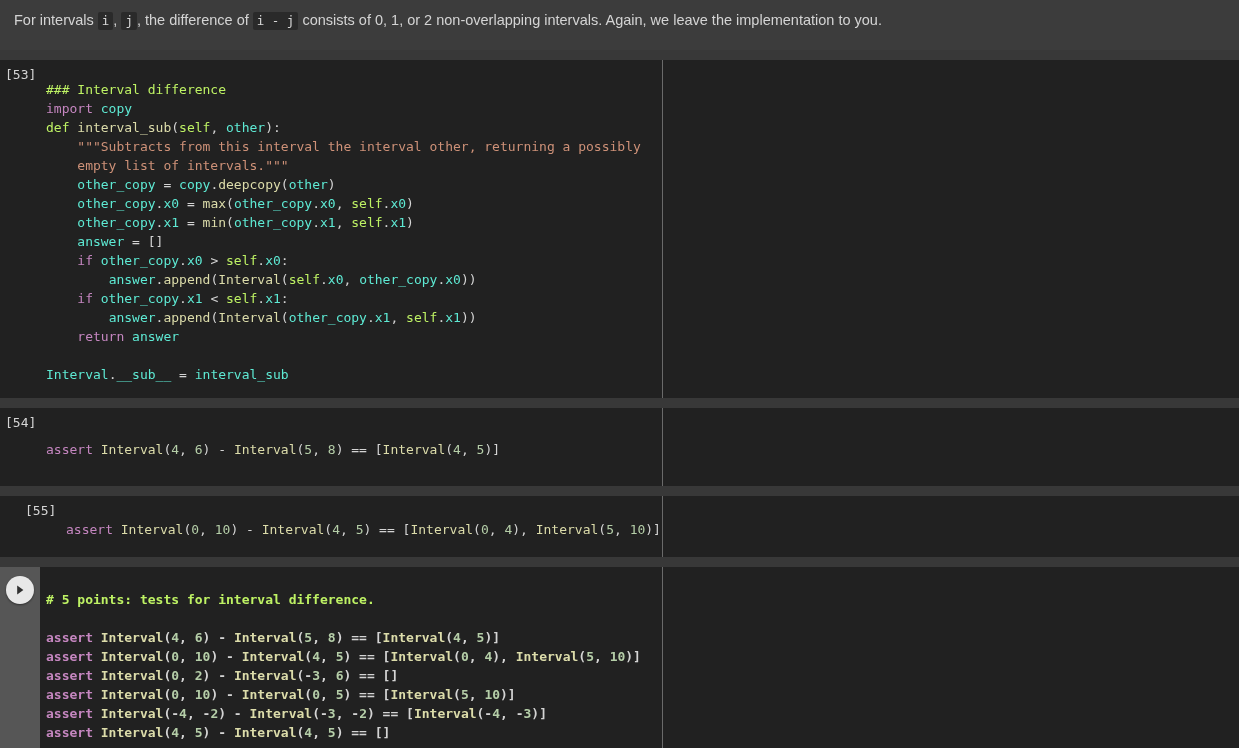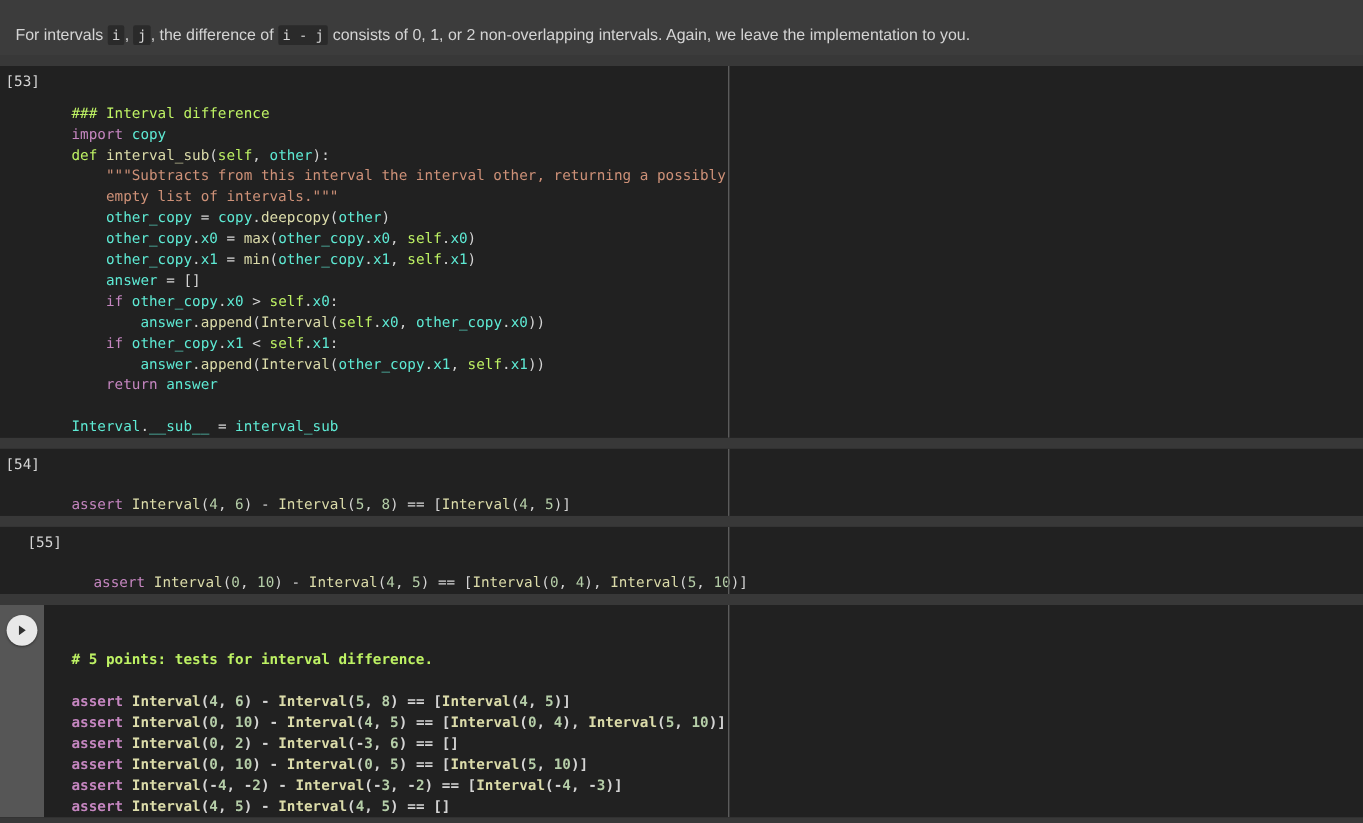--- a/index.html
+++ b/index.html
@@ -29,21 +29,20 @@
     box-sizing: border-box;
     padding: 10px 14px 0 14px;
     overflow: hidden;
   }
   .md-text {
     color: #d4d4d4;
     font-size: 14.5px;
     line-height: 20px;
     font-family: "Liberation Sans", sans-serif;
     white-space: nowrap;
-    margin-top: 12px;
   }
   .md-text code,
   .inline-code {
     background: #2a2a2a;
     color: #d8d8d8;
     font-family: "DejaVu Sans Mono", monospace;
     font-size: 12.5px;
     padding: 1px 4px 2px 4px;
     border-radius: 2px;
     white-space: pre;
@@ -53,23 +52,22 @@
     background: #383838;
     height: 10px;
     width: 100%;
   }
 
   
   .code-cell {
     position: relative;
     background: #212121;
     display: flex;
-    align-items: flex-end;
+    align-items: center;
     overflow: hidden;
-    gap: 19px;
   }
   .code-cell .divider {
     position: absolute;
     left: 662px;
     top: 0;
     bottom: 0;
     width: 1px;
     background: #6a6a6a;
   }
 
@@ -134,21 +132,21 @@
   .t-kw2  { color: #bef264; }
   .t-fn   { color: #dcdcaa; }
   .t-str  { color: #ce9178; }
   .t-num  { color: #b5cea8; }
   .t-self { color: #bef264; }
   .t-op   { color: #d4d4d4; }
   .t-pln  { color: #5eead4; }
 
   
   #cell-53 { height: 338px; }
-  #cell-54 { height: 61px; }
+  #cell-54 { height: 78px; }
   #cell-55 { height: 61px; padding-left: 20px; }
   #cell-run { height: 193px; font-weight: bold; }
 </style>
 </head>
 <body>
 
 <div class="notebook">
 
   <div class="md-cell">
     <div class="md-text" id="md-text">For intervals <code class="inline-code">i</code>, <code class="inline-code">j</code>, the difference of <code class="inline-code">i - j</code> consists of 0, 1, or 2 non-overlapping intervals. Again, we leave the implementation to you.</div>

